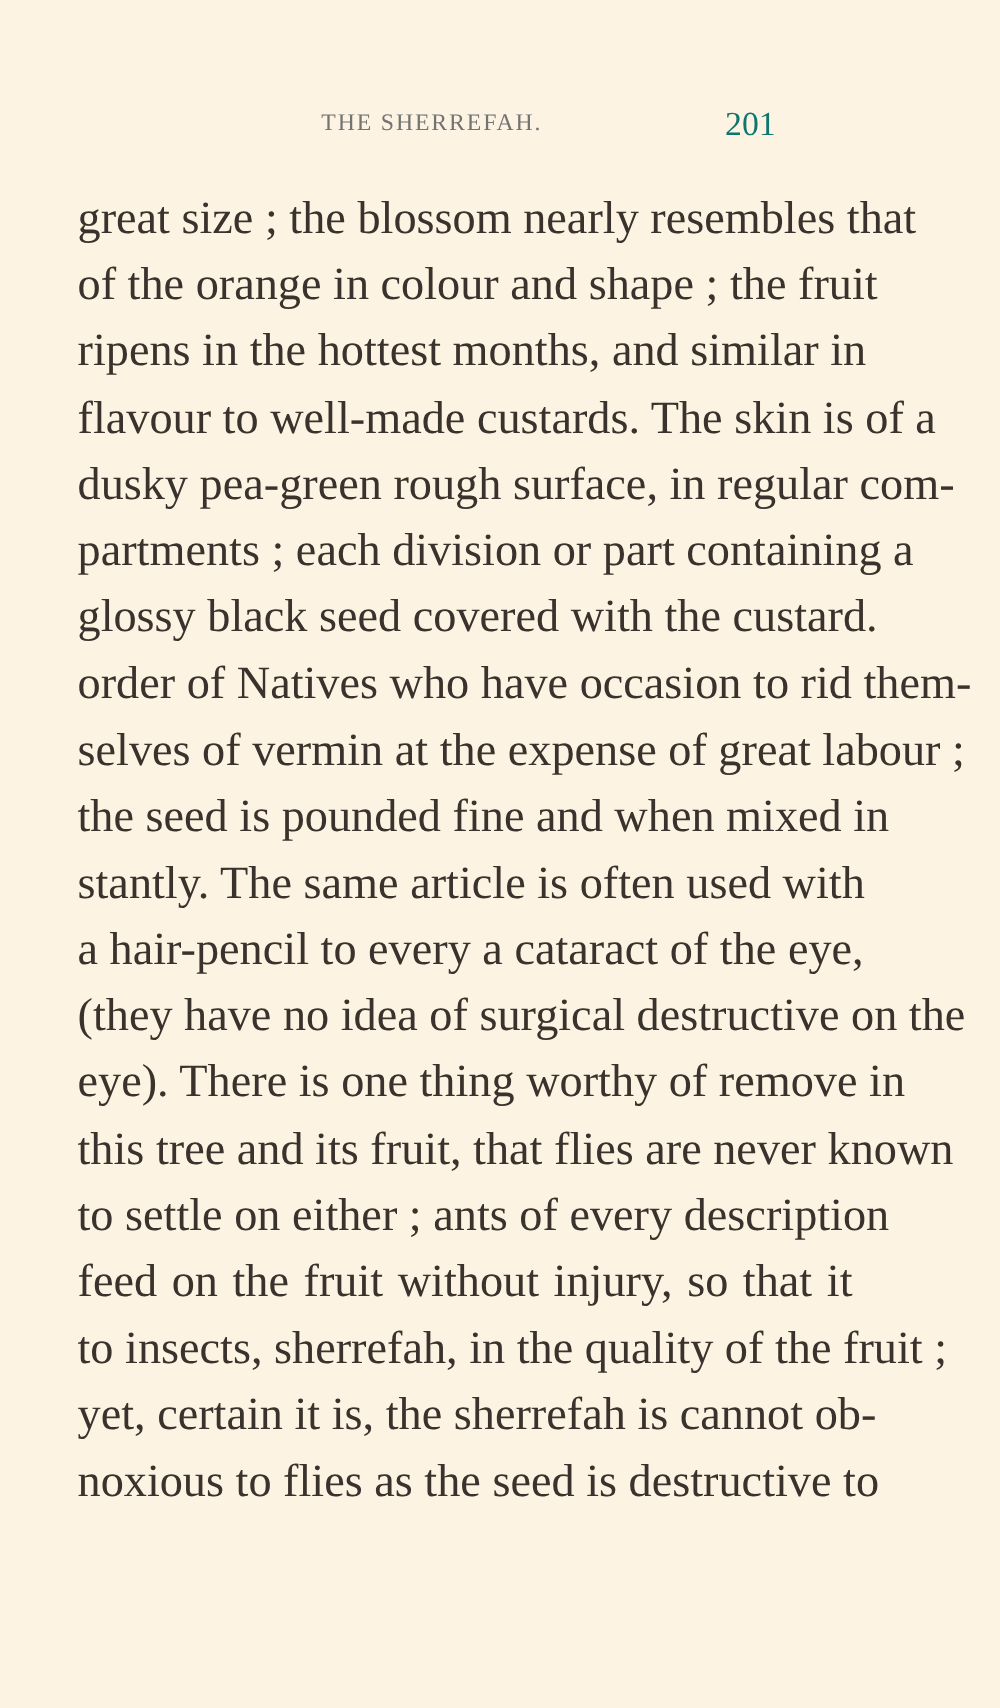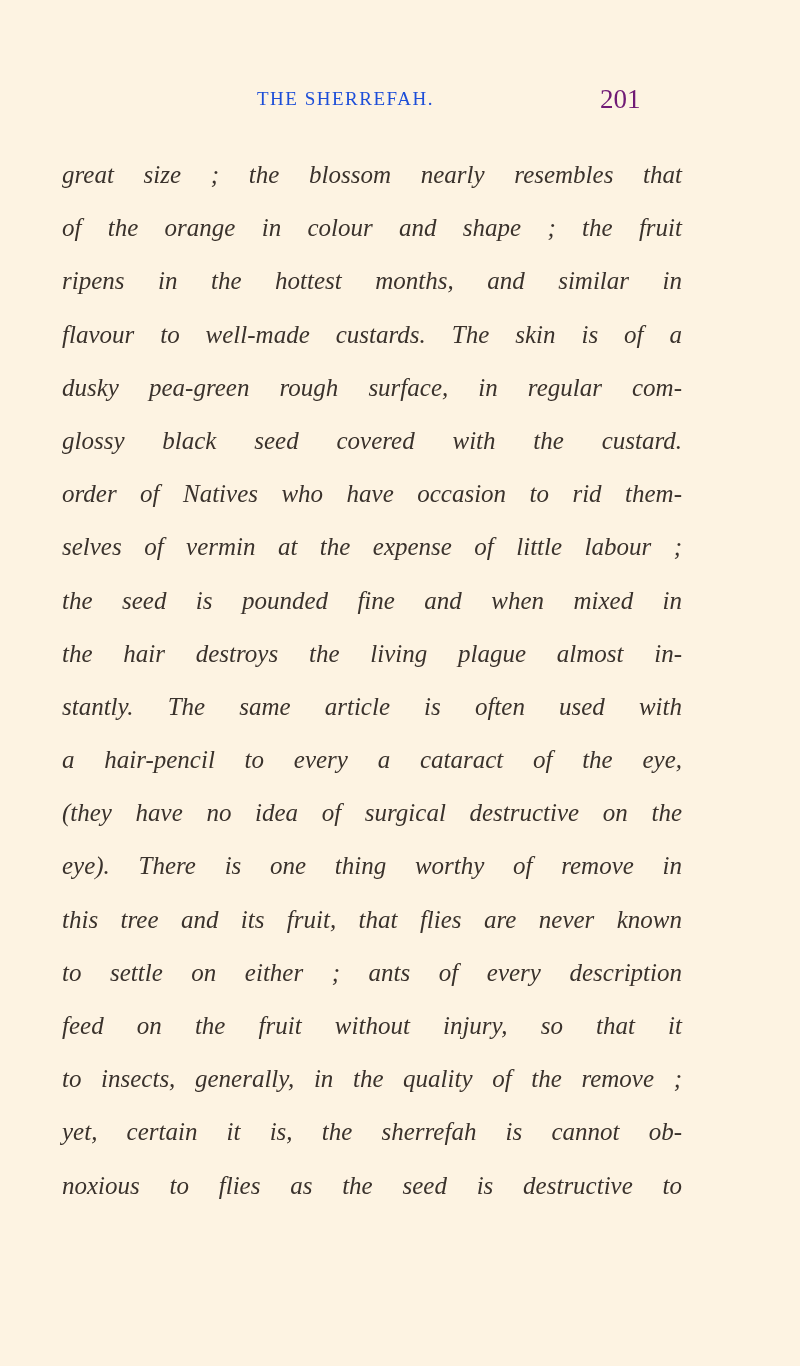--- a/index.html
+++ b/index.html
@@ -4,48 +4,48 @@
 <style>
   html, body { margin:0; padding:0; }
   body {
     width:800px; height:1366px; overflow:hidden;
     background:#fdf3e2;
     font-family:"Liberation Serif","DejaVu Serif",serif;
     color:#3a322c;
     position:relative;
   }
   .header { position:absolute; top:88px; left:0; width:800px; height:40px; }
-  .running-head { position:absolute; left:257px; top:0; font-size:19px; letter-spacing:1.5px; color:#1d4ed8; }
-  .page-num { position:absolute; left:600px; top:-4px; font-size:27px; color:#701a75; }
+  .running-head { position:absolute; left:257px; top:0; font-size:19px; letter-spacing:1.5px; color:#737373; }
+  .page-num { position:absolute; left:580px; top:-4px; font-size:27px; color:#0f766e; }
   .body-text { position:absolute; left:62px; top:148px; width:620px; }
-  .line { height:53.2px; line-height:53.2px; font-size:25px; white-space:nowrap; text-align:justify; text-align-last:justify;font-style:italic; }
+  .line { height:53.2px; line-height:53.2px; font-size:37px; white-space:nowrap; text-align:justify; text-align-last:justify; }
   .line.last { text-align-last:justify; }
 </style>
 </head>
 <body>
 
 <div class="header">
   <span class="running-head">THE SHERREFAH.</span>
   <span class="page-num">201</span>
 </div>
 
 <div class="body-text">
   <div class="line">great size ; the blossom nearly resembles that</div>
   <div class="line">of the orange in colour and shape ; the fruit</div>
   <div class="line">ripens in the hottest months, and similar in</div>
   <div class="line">flavour to well-made custards. The skin is of a</div>
   <div class="line">dusky pea-green rough surface, in regular com-</div>
+  <div class="line">partments ; each division or part containing a</div>
   <div class="line">glossy black seed covered with the custard.</div>
   <div class="line">order of Natives who have occasion to rid them-</div>
-  <div class="line">selves of vermin at the expense of little labour ;</div>
+  <div class="line">selves of vermin at the expense of great labour ;</div>
   <div class="line">the seed is pounded fine and when mixed in</div>
-  <div class="line">the hair destroys the living plague almost in-</div>
   <div class="line">stantly. The same article is often used with</div>
   <div class="line">a hair-pencil to every a cataract of the eye,</div>
   <div class="line">(they have no idea of surgical destructive on the</div>
   <div class="line">eye). There is one thing worthy of remove in</div>
   <div class="line">this tree and its fruit, that flies are never known</div>
   <div class="line">to settle on either ; ants of every description</div>
   <div class="line">feed on the fruit without injury, so that it</div>
-  <div class="line">to insects, generally, in the quality of the remove ;</div>
+  <div class="line">to insects, sherrefah, in the quality of the fruit ;</div>
   <div class="line">yet, certain it is, the sherrefah is cannot ob-</div>
   <div class="line last">noxious to flies as the seed is destructive to</div>
 </div>
 
 </body></html>

